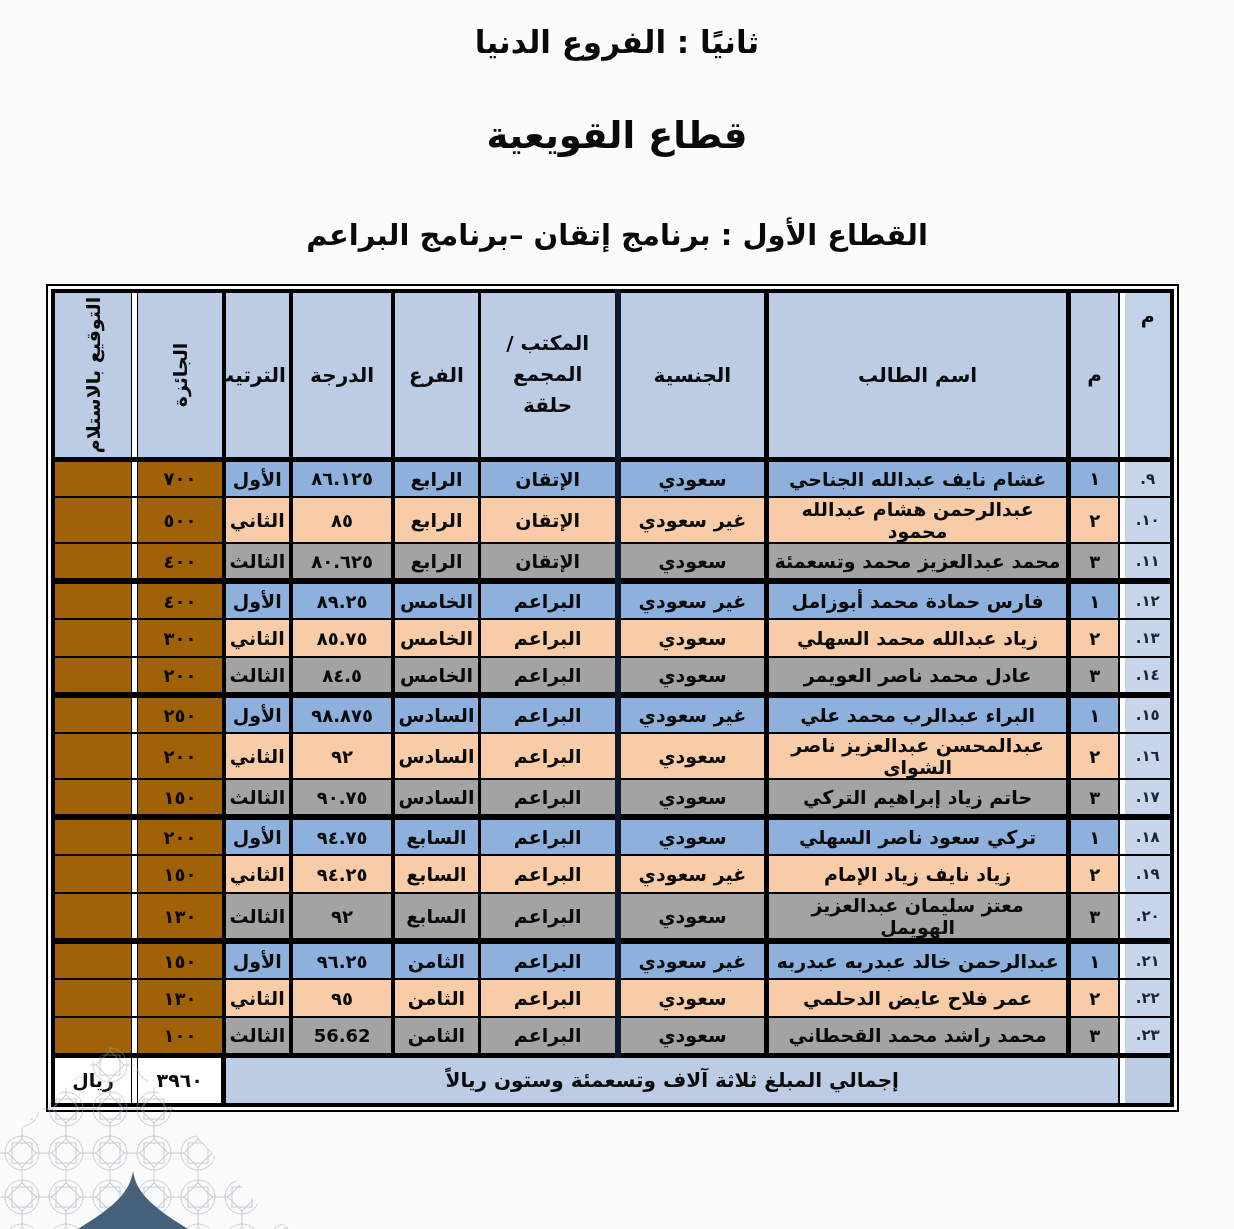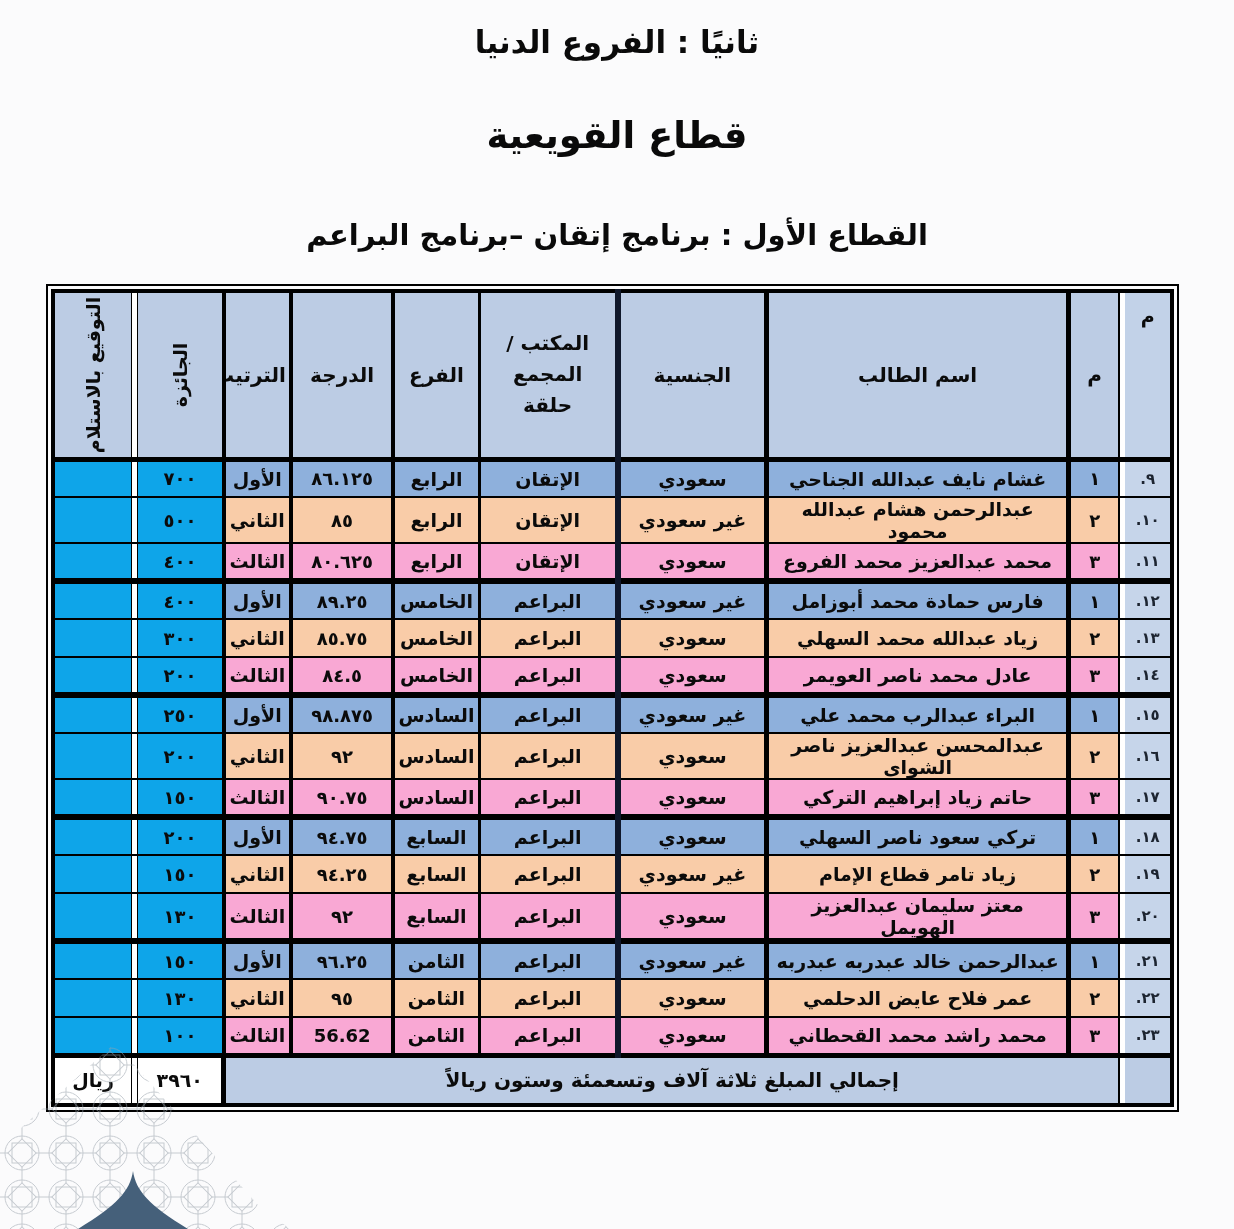--- a/index.html
+++ b/index.html
@@ -79,27 +79,27 @@
   .vwrap{height:100%;display:flex;align-items:center;justify-content:center;}
   .vert{transform:rotate(-90deg);white-space:nowrap;font-size:19px;}
   .office-hdr{line-height:1.55;font-size:20px;}
 
   
   tbody tr{height:38px;}
   tbody td{border-top:2px solid #000;font-size:19px;}
   tbody tr.group-start td{border-top:6px solid #000;}
   td.c-idx{background:#C6D5EA;font-size:15px;font-weight:600;color:#1c2430;}
   td.c-gapr,td.c-gapl{background:#ffffff;}
-  td.c-sig,td.c-prize{background:#0ea5e9;}
+  td.c-sig,td.c-prize{background:#a16207;}
   td.c-grade,td.c-prize{font-size:18px;}
   td.c-serial{font-size:18px;}
 
   tr.tone-first  td.rowcell{background:#8EB0DC;}
   tr.tone-second td.rowcell{background:#F9CCA8;margin-top:12px;}
-  tr.tone-third  td.rowcell{background:#f9a8d4;}
+  tr.tone-third  td.rowcell{background:#a3a3a3;}
 
   
   tr.total td{border-top:5px solid #000;height:50px;font-size:20px;}
   tr.total td.band{background:#BCCCE4;}
   tr.total td.c-idx{background:#BCCCE4;}
   tr.total td.c-prize, tr.total td.c-sig{background:#ffffff;font-size:19px;}
 
   
   .ornament{
     position:absolute;left:0;top:999px;
@@ -186,21 +186,21 @@
       <td class="c-grade rowcell">٨٥</td>
       <td class="c-rank rowcell">الثاني</td>
       <td class="c-prize">٥٠٠</td>
       <td class="c-gapl"></td>
       <td class="c-sig"></td>
     </tr>
           <tr class="tone-third">
       <td class="c-idx">١١.</td>
       <td class="c-gapr"></td>
       <td class="c-serial rowcell">٣</td>
-      <td class="c-name rowcell">محمد عبدالعزيز محمد الفروع</td>
+      <td class="c-name rowcell">محمد عبدالعزيز محمد وتسعمئة</td>
       <td class="c-nat rowcell">سعودي</td>
       <td class="c-office rowcell">الإتقان</td>
       <td class="c-branch rowcell">الرابع</td>
       <td class="c-grade rowcell">٨٠.٦٢٥</td>
       <td class="c-rank rowcell">الثالث</td>
       <td class="c-prize">٤٠٠</td>
       <td class="c-gapl"></td>
       <td class="c-sig"></td>
     </tr>
           <tr class="tone-first group-start">
@@ -298,21 +298,21 @@
       <td class="c-grade rowcell">٩٤.٧٥</td>
       <td class="c-rank rowcell">الأول</td>
       <td class="c-prize">٢٠٠</td>
       <td class="c-gapl"></td>
       <td class="c-sig"></td>
     </tr>
           <tr class="tone-second">
       <td class="c-idx">١٩.</td>
       <td class="c-gapr"></td>
       <td class="c-serial rowcell">٢</td>
-      <td class="c-name rowcell">زياد تامر قطاع الإمام</td>
+      <td class="c-name rowcell">زياد نايف زياد الإمام</td>
       <td class="c-nat rowcell">غير سعودي</td>
       <td class="c-office rowcell">البراعم</td>
       <td class="c-branch rowcell">السابع</td>
       <td class="c-grade rowcell">٩٤.٢٥</td>
       <td class="c-rank rowcell">الثاني</td>
       <td class="c-prize">١٥٠</td>
       <td class="c-gapl"></td>
       <td class="c-sig"></td>
     </tr>
           <tr class="tone-third">

